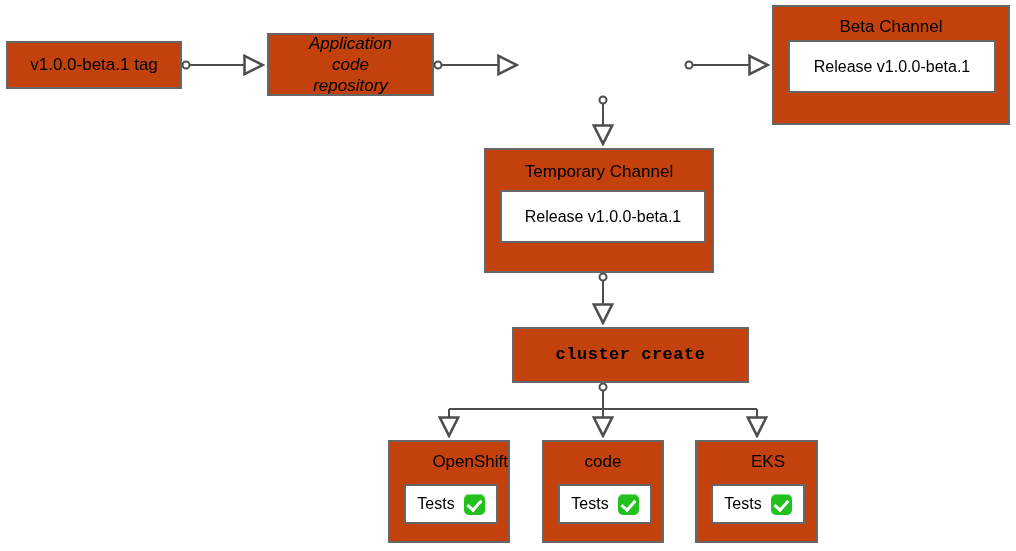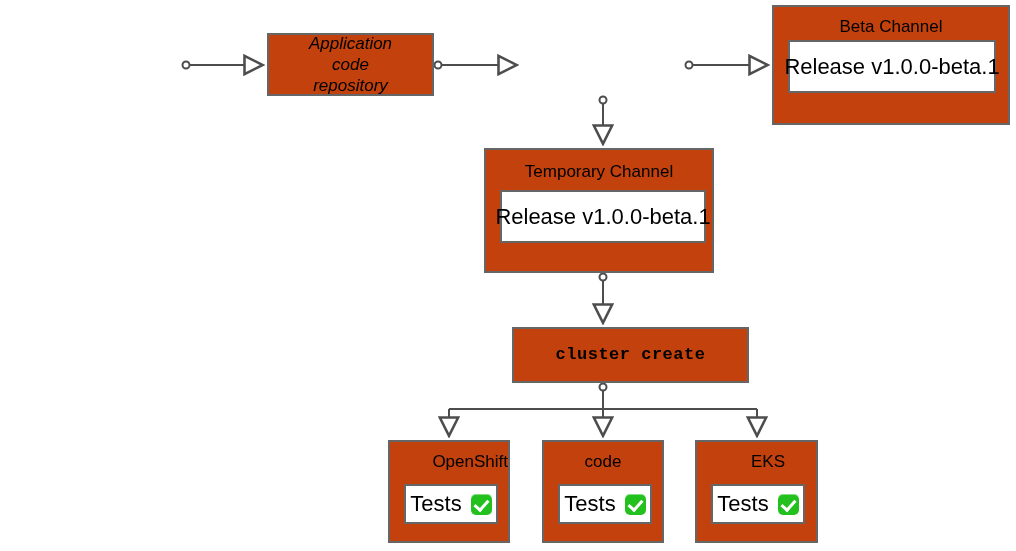--- a/index.html
+++ b/index.html
@@ -49,21 +49,21 @@
   }
   .inner-node {
     position: absolute;
     box-sizing: border-box;
     border: 2px solid #666666;
     background: #ffffff;
     display: flex;
     align-items: center;
     justify-content: center;
     color: #000000;
-    font-size: 22px;
+    font-size: 16px;
     white-space: nowrap;
   }
   .mono-bold {
     font-family: "Liberation Mono", "DejaVu Sans Mono", monospace;
     font-weight: bold;
     font-size: 17px;
     letter-spacing: 0.5px;
   }
   .tests-row {
     display: flex;
@@ -123,20 +123,23 @@
 
       <circle cx="603" cy="387" r="3.5" fill="#ffffff"></circle>
       <path d="M 603 391 L 603 409"></path>
       <path d="M 449 409 L 757 409"></path>
       <path d="M 449 409 L 449 434" marker-end="url(#arrow)"></path>
       <path d="M 603 409 L 603 434" marker-end="url(#arrow)"></path>
       <path d="M 757 409 L 757 434" marker-end="url(#arrow)"></path>
     </g>
   </svg>
 
+  <div class="node" style="left:6px; top:41px; width:176px; height:48px;">
+    <span>v1.0.0-beta.1 tag</span>
+  </div>
 
   <div class="node" style="left:267px; top:33px; width:167px; height:63px; padding:0 29px;font-style:italic;">
     <span>Application code repository</span>
   </div>
 
 
   <div class="node container" style="left:772px; top:5px; width:238px; height:120px;">
     <div class="container-title" style="top:9px;">Beta Channel</div>
     <div class="inner-node" style="left:14px; top:33px; width:208px; height:53px;">
       <span>Release v1.0.0-beta.1</span>

